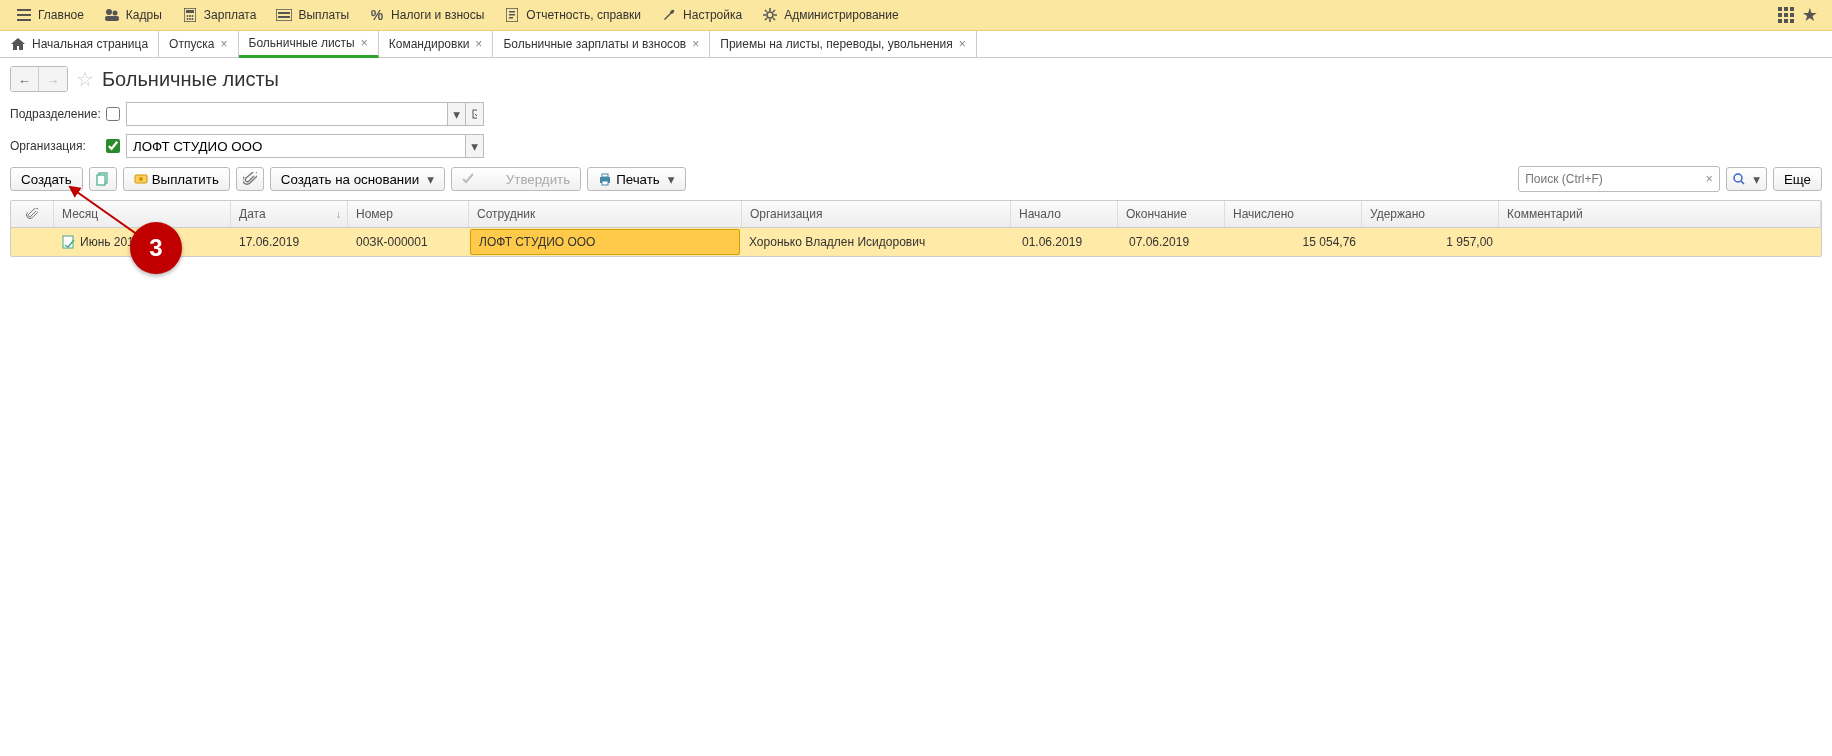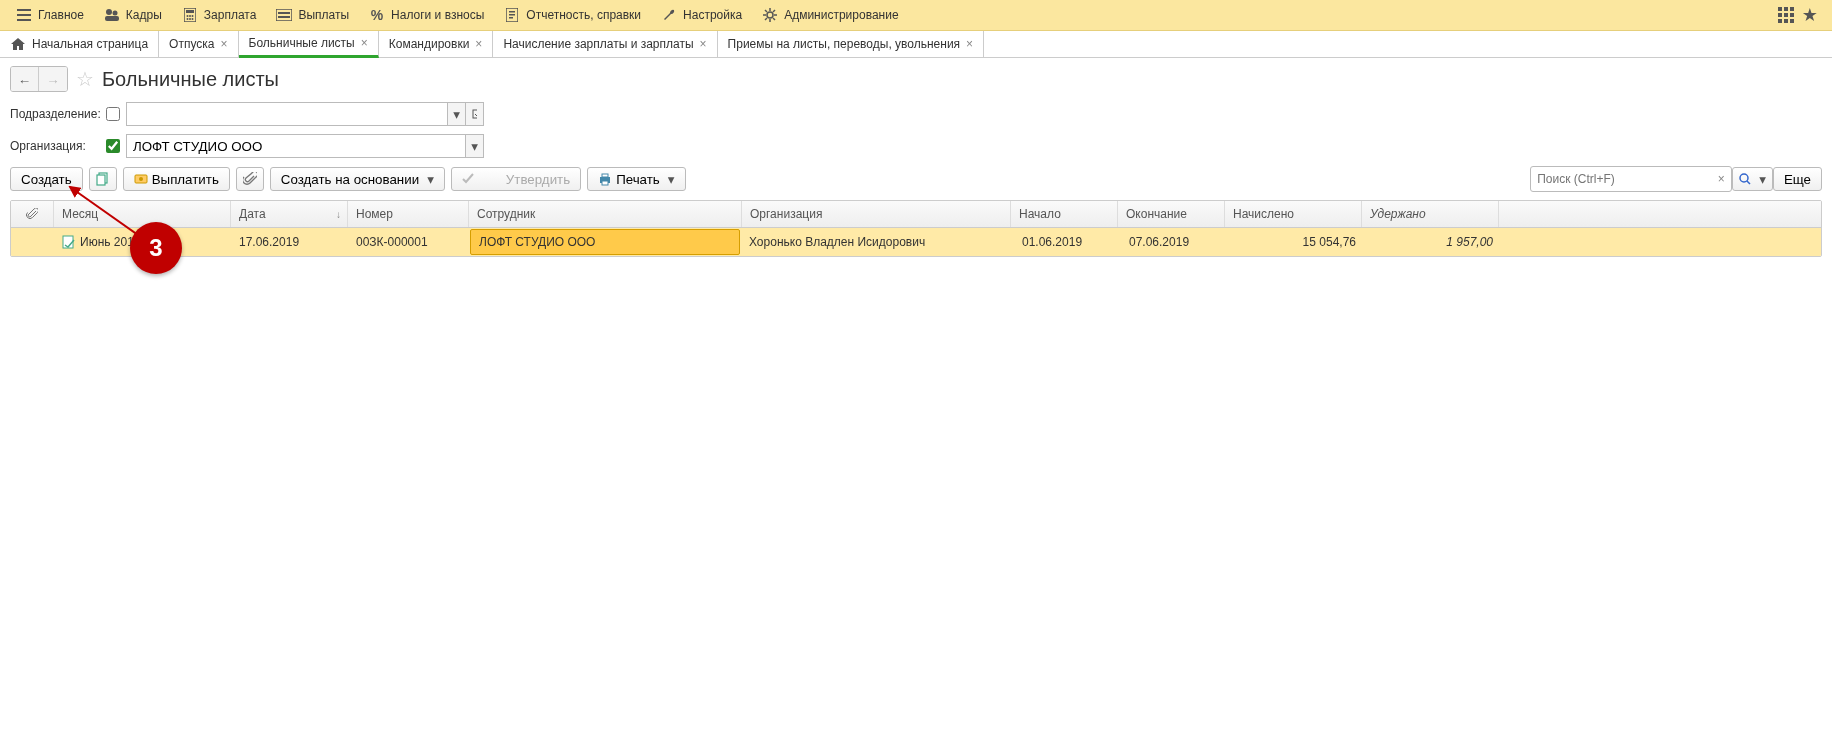--- a/index.html
+++ b/index.html
@@ -29,21 +29,21 @@
 .filter-label{width:92px;}
 .chk{width:14px;height:14px;margin-right:6px;}
 .select-wrap{display:flex;}
 .select-input{border:1px solid #bbb;height:22px;padding:0 6px;background:#fff;}
 .select-btn{width:18px;height:24px;border:1px solid #bbb;border-left:none;background:#f4f4f4;cursor:pointer;display:flex;align-items:center;justify-content:center;color:#555;}
 .toolbar{display:flex;align-items:center;gap:6px;margin-bottom:8px;}
 .btn{height:24px;border:1px solid #bbb;border-radius:3px;background:linear-gradient(#fff,#f0f0f0);padding:0 10px;display:flex;align-items:center;cursor:pointer;gap:4px;}
 .btn .caret{margin-left:4px;color:#555;}
 .btn.icon-only{padding:0 6px;}
 .btn.disabled{color:#aaa;cursor:default;gap:32px;}
-.toolbar-right{margin-left:auto;display:flex;align-items:center;}
+.toolbar-right{margin-left:auto;display:flex;align-items:center;gap:6px;}
 .search-wrap{display:flex;align-items:center;border:1px solid #bbb;border-radius:3px;height:24px;width:200px;background:#fff;}
 .search-wrap input{border:none;outline:none;flex:1;padding:0 6px;font-size:12px;color:#888;}
 .search-wrap .clear{width:20px;text-align:center;color:#888;cursor:pointer;}
 .table{border:1px solid #ccc;border-radius:2px;overflow:hidden;}
 .thead{display:flex;background:linear-gradient(#fafafa,#eee);border-bottom:1px solid #ccc;height:26px;}
 .th{padding:0 8px;display:flex;align-items:center;border-right:1px solid #ddd;color:#555;position:relative;}
 .th.sort::after{content:"↓";position:absolute;right:6px;color:#888;font-size:10px;}
 .trow{display:flex;height:28px;align-items:center;}
 .trow.sel{background:#ffeaa7;}
 .td{padding:0 8px;display:flex;align-items:center;border-right:1px solid transparent;overflow:hidden;white-space:nowrap;}
@@ -51,21 +51,21 @@
 .td.num{justify-content:flex-end;}
 .col-attach{width:26px;justify-content:center;}
 .col-month{width:160px;text-align:right;}
 .col-date{width:100px;}
 .col-number{width:104px;text-align:center;}
 .col-org{width:252px;}
 .col-emp{width:256px;}
 .col-start{width:90px;}
 .col-end{width:90px;}
 .col-accr{width:120px;}
-.col-ded{width:120px;font-style:italic;}
+.col-ded{width:120px;}
 .col-comment{flex:1;}
 .doc-icon{display:inline-block;width:14px;height:14px;margin-right:4px;}
 .callout{position:absolute;left:130px;top:222px;width:52px;height:52px;border-radius:50%;background:#c00000;color:#fff;font-size:24px;display:flex;align-items:center;justify-content:center;font-weight:bold;box-shadow:0 2px 4px rgba(0,0,0,.3);}
 .arrow-line{position:absolute;left:68px;top:185px;width:70px;height:50px;pointer-events:none;}
 svg{display:block;}
 .chk-green{accent-color:#2a8a2a;}
 </style>
 </head>
 <body>
 
@@ -188,21 +188,21 @@
   </div>
   <div class="tab active">
     <span>Больничные листы</span>
     <span class="close">×</span>
   </div>
   <div class="tab">
     <span>Командировки</span>
     <span class="close">×</span>
   </div>
   <div class="tab">
-    <span>Начисление зарплаты и зарплаты</span>
+    <span>Больничные зарплаты и взносов</span>
     <span class="close">×</span>
   </div>
   <div class="tab">
     <span>Приемы на листы, переводы, увольнения</span>
     <span class="close">×</span>
   </div>
 </div>
 
 <div class="page" style="position:relative;">
   <div class="nav-row">
@@ -308,20 +308,21 @@
         </div>
       <div class="th col-month">Месяц</div>
       <div class="th col-date sort">Дата</div>
       <div class="th col-number">Номер</div>
       <div class="th col-emp">Сотрудник</div>
       <div class="th col-org">Организация</div>
       <div class="th col-start">Начало</div>
       <div class="th col-end">Окончание</div>
       <div class="th col-accr">Начислено</div>
       <div class="th col-ded">Удержано</div>
+      <div class="th col-comment">Комментарий</div>
     </div>
     <div class="trow sel">
       <div class="td col-attach"></div>
       <div class="td col-month">
         <span class="doc-icon">
             <svg width="14" height="14">
               <rect x="1" y="1" width="10" height="12" fill="#fff" stroke="#4a8"></rect>
               <path d="M3 10l3 2 6-7" fill="none" stroke="#4a8" stroke-width="1.5"></path>
             </svg>
           </span>

